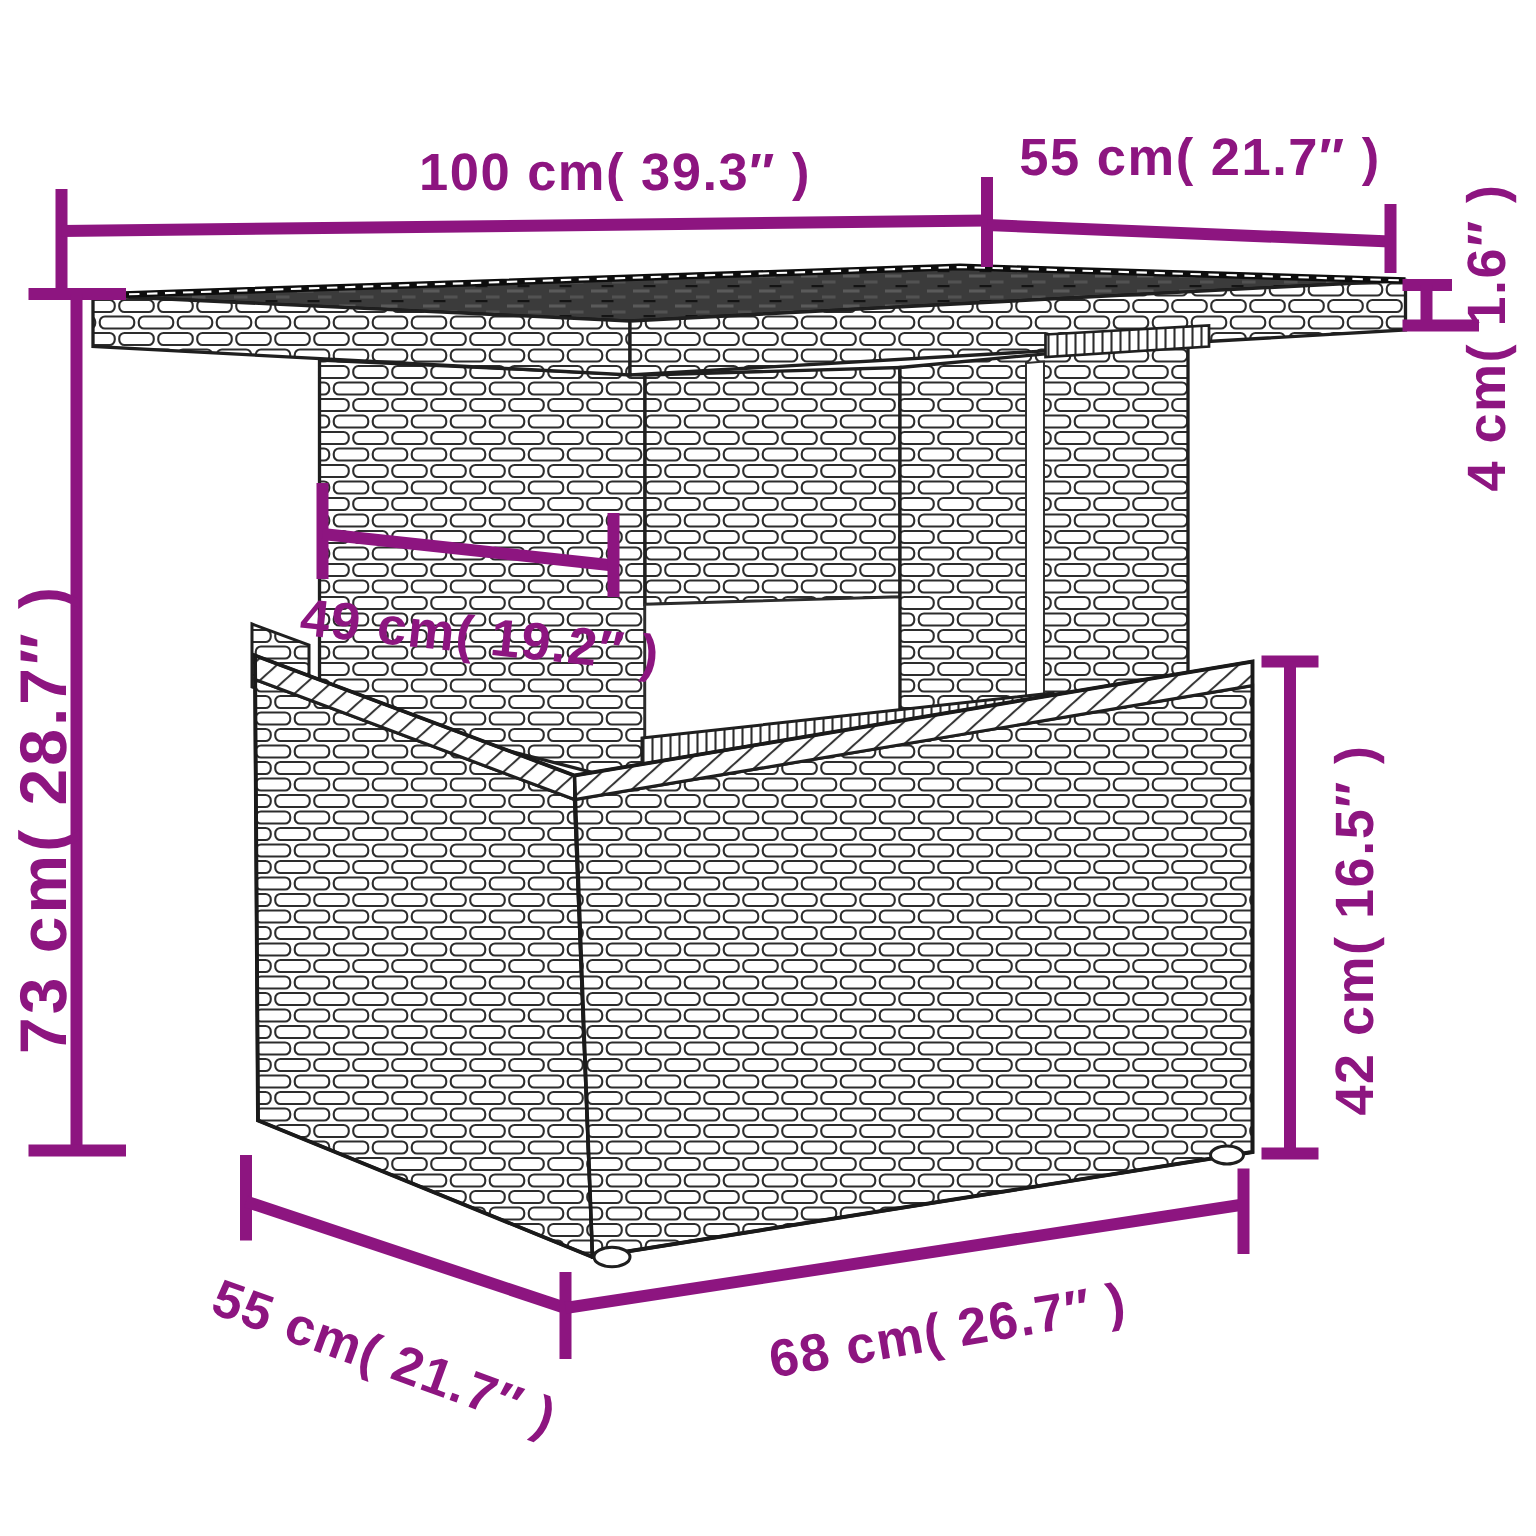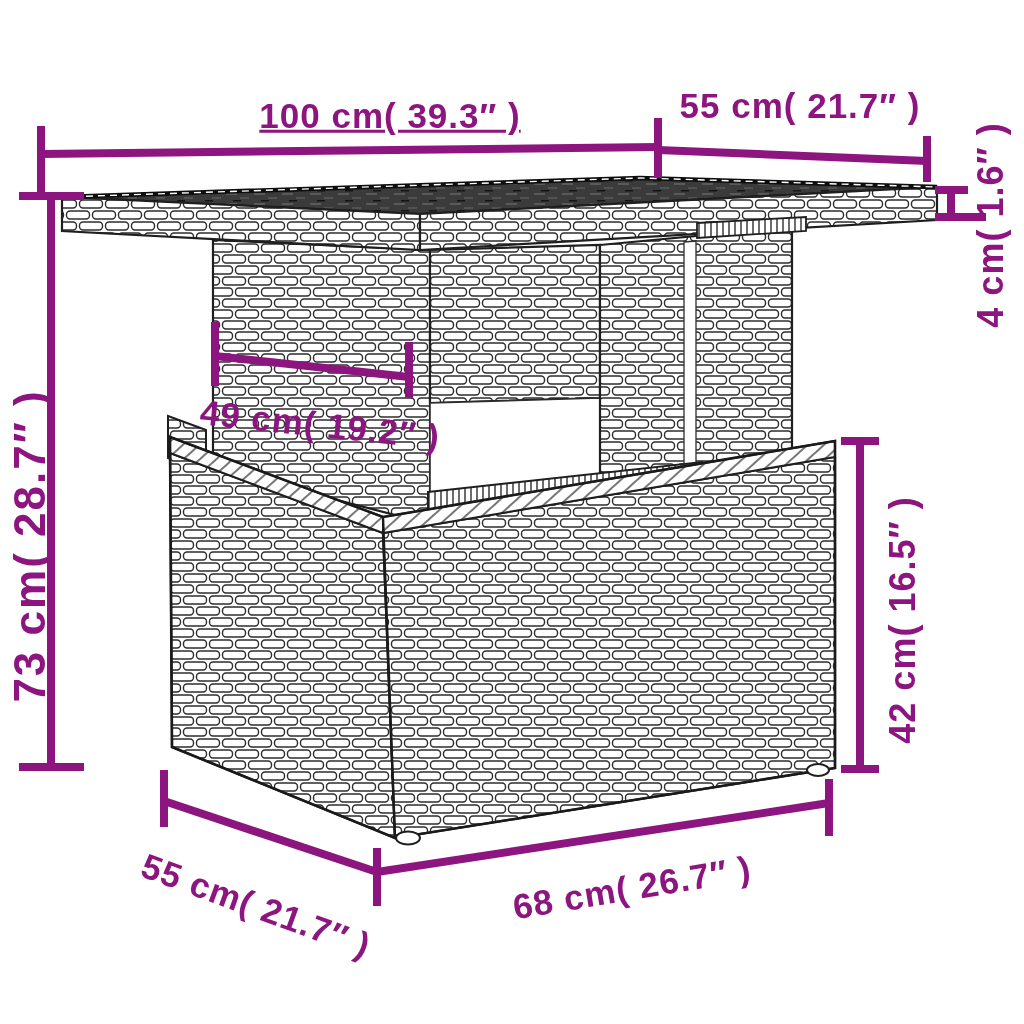--- a/index.html
+++ b/index.html
@@ -149,21 +149,21 @@
         <line x1="377" y1="848" x2="377" y2="906"></line>
       </g>
 
       <g>
         <line x1="377" y1="872" x2="829" y2="803"></line>
         <line x1="829" y1="779" x2="829" y2="836"></line>
       </g>
     </g>
   </svg>
 
-  <div class="dim-label fs35 rot0" style="left:390px;top:116px;text-decoration:underline;">100 cm( 39.3″ )</div>
+  <div class="dim-label fs35 rot0" style="left:410px;top:116px;">100 cm( 39.3″ )</div>
 
   <div class="dim-label fs35 rot0" style="left:800px;top:106px;">55 cm( 21.7″ )</div>
 
   <div class="dim-label fs36 rot-ccw" style="left:991px;top:225px;">4 cm( 1.6″ )</div>
 
   <div class="dim-label fs44 rot-ccw" style="left:30px;top:546px;">73 cm( 28.7″ )</div>
 
   <div class="dim-label fs35 rot6" style="left:320px;top:425px;">49 cm( 19.2″ )</div>
 
   <div class="dim-label fs36 rot-ccw" style="left:903px;top:620px;">42 cm( 16.5″ )</div>

